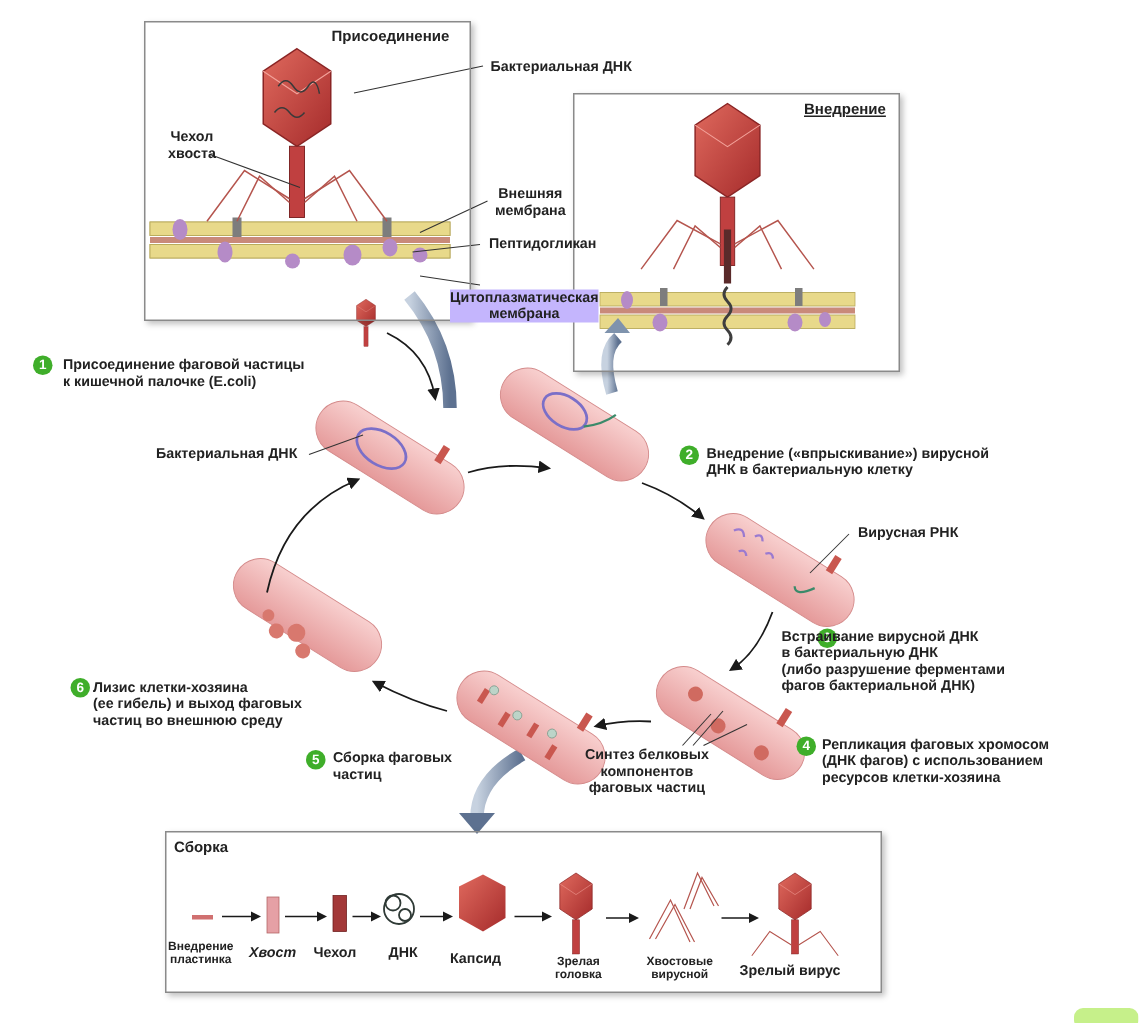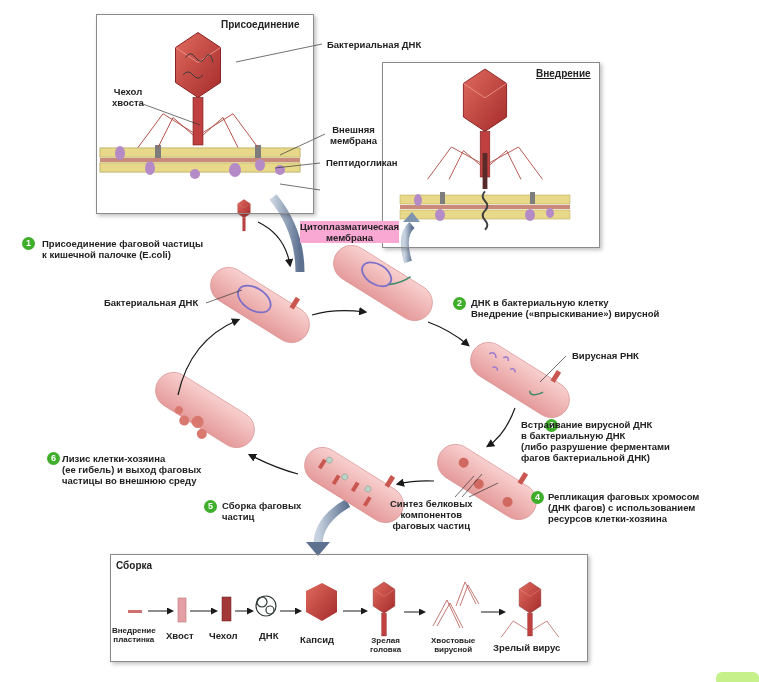--- a/index.html
+++ b/index.html
@@ -250,38 +250,38 @@
 <div class="lbl" style="left:327px;top:39px;">Бактериальная ДНК</div>
 <div class="lbl c" style="left:112px;top:86px;">
   <div>Чехол</div>
   <div>хвоста</div>
 </div>
 <div class="lbl c" style="left:330px;top:124px;">
   <div>Внешняя</div>
   <div>мембрана</div>
 </div>
 <div class="lbl" style="left:326px;top:157px;">Пептидогликан</div>
-<div class="lbl c" style="left:300px;top:193px;background:#f9a8d4;margin-top:28px;">
+<div class="lbl c" style="left:300px;top:193px;background:#c4b5fd;">
   <div>Цитоплазматическая</div>
   <div>мембрана</div>
 </div>
 
 <div>
   <div class="badge" style="left:22px;top:237px;">1</div>
   <div class="step" style="left:42px;top:238px;">
     <div>Присоединение фаговой частицы</div>
     <div>к кишечной палочке (E.coli)</div>
   </div>
 </div>
 
 <div>
   <div class="badge" style="left:453px;top:297px;">2</div>
   <div class="step" style="left:471px;top:297px;">
+    <div>Внедрение («впрыскивание») вирусной</div>
     <div>ДНК в бактериальную клетку</div>
-    <div>Внедрение («впрыскивание») вирусной</div>
   </div>
 </div>
 
 <div>
   <div class="badge" style="left:545px;top:419px;">3</div>
   <div class="step" style="left:521px;top:419px;">
     <div>Встраивание вирусной ДНК</div>
     <div>в бактериальную ДНК</div>
     <div>(либо разрушение ферментами</div>
     <div>фагов бактериальной ДНК)</div>
@@ -303,37 +303,37 @@
     <div>Сборка фаговых</div>
     <div>частиц</div>
   </div>
 </div>
 
 <div>
   <div class="badge" style="left:47px;top:452px;">6</div>
   <div class="step" style="left:62px;top:453px;">
     <div>Лизис клетки-хозяина</div>
     <div>(ее гибель) и выход фаговых</div>
-    <div>частицы во внешнюю среду</div>
+    <div>частиц во внешнюю среду</div>
   </div>
 </div>
 
 <div class="lbl" style="left:104px;top:297px;">Бактериальная ДНК</div>
 <div class="lbl" style="left:572px;top:350px;text-align:right;">Вирусная РНК</div>
 <div class="lbl c" style="left:390px;top:498px;">
   <div>Синтез белковых</div>
   <div>компонентов</div>
   <div>фаговых частиц</div>
 </div>
 
 <div class="lbl c" style="left:112px;top:626px;font-size:8px;line-height:9px;">
   <div>Внедрение</div>
   <div>пластинка</div>
 </div>
-<div class="lbl" style="left:166px;top:630px;">Хвост</div>
+<div class="lbl" style="left:166px;top:630px;font-style:italic;">Хвост</div>
 <div class="lbl" style="left:209px;top:630px;">Чехол</div>
 <div class="lbl" style="left:259px;top:630px;">ДНК</div>
 <div class="lbl" style="left:300px;top:634px;">Капсид</div>
 <div class="lbl c" style="left:370px;top:636px;font-size:8px;line-height:9px;">
   <div>Зрелая</div>
   <div>головка</div>
 </div>
 <div class="lbl c" style="left:431px;top:636px;font-size:8px;line-height:9px;">
   <div>Хвостовые</div>
   <div>вирусной</div>

